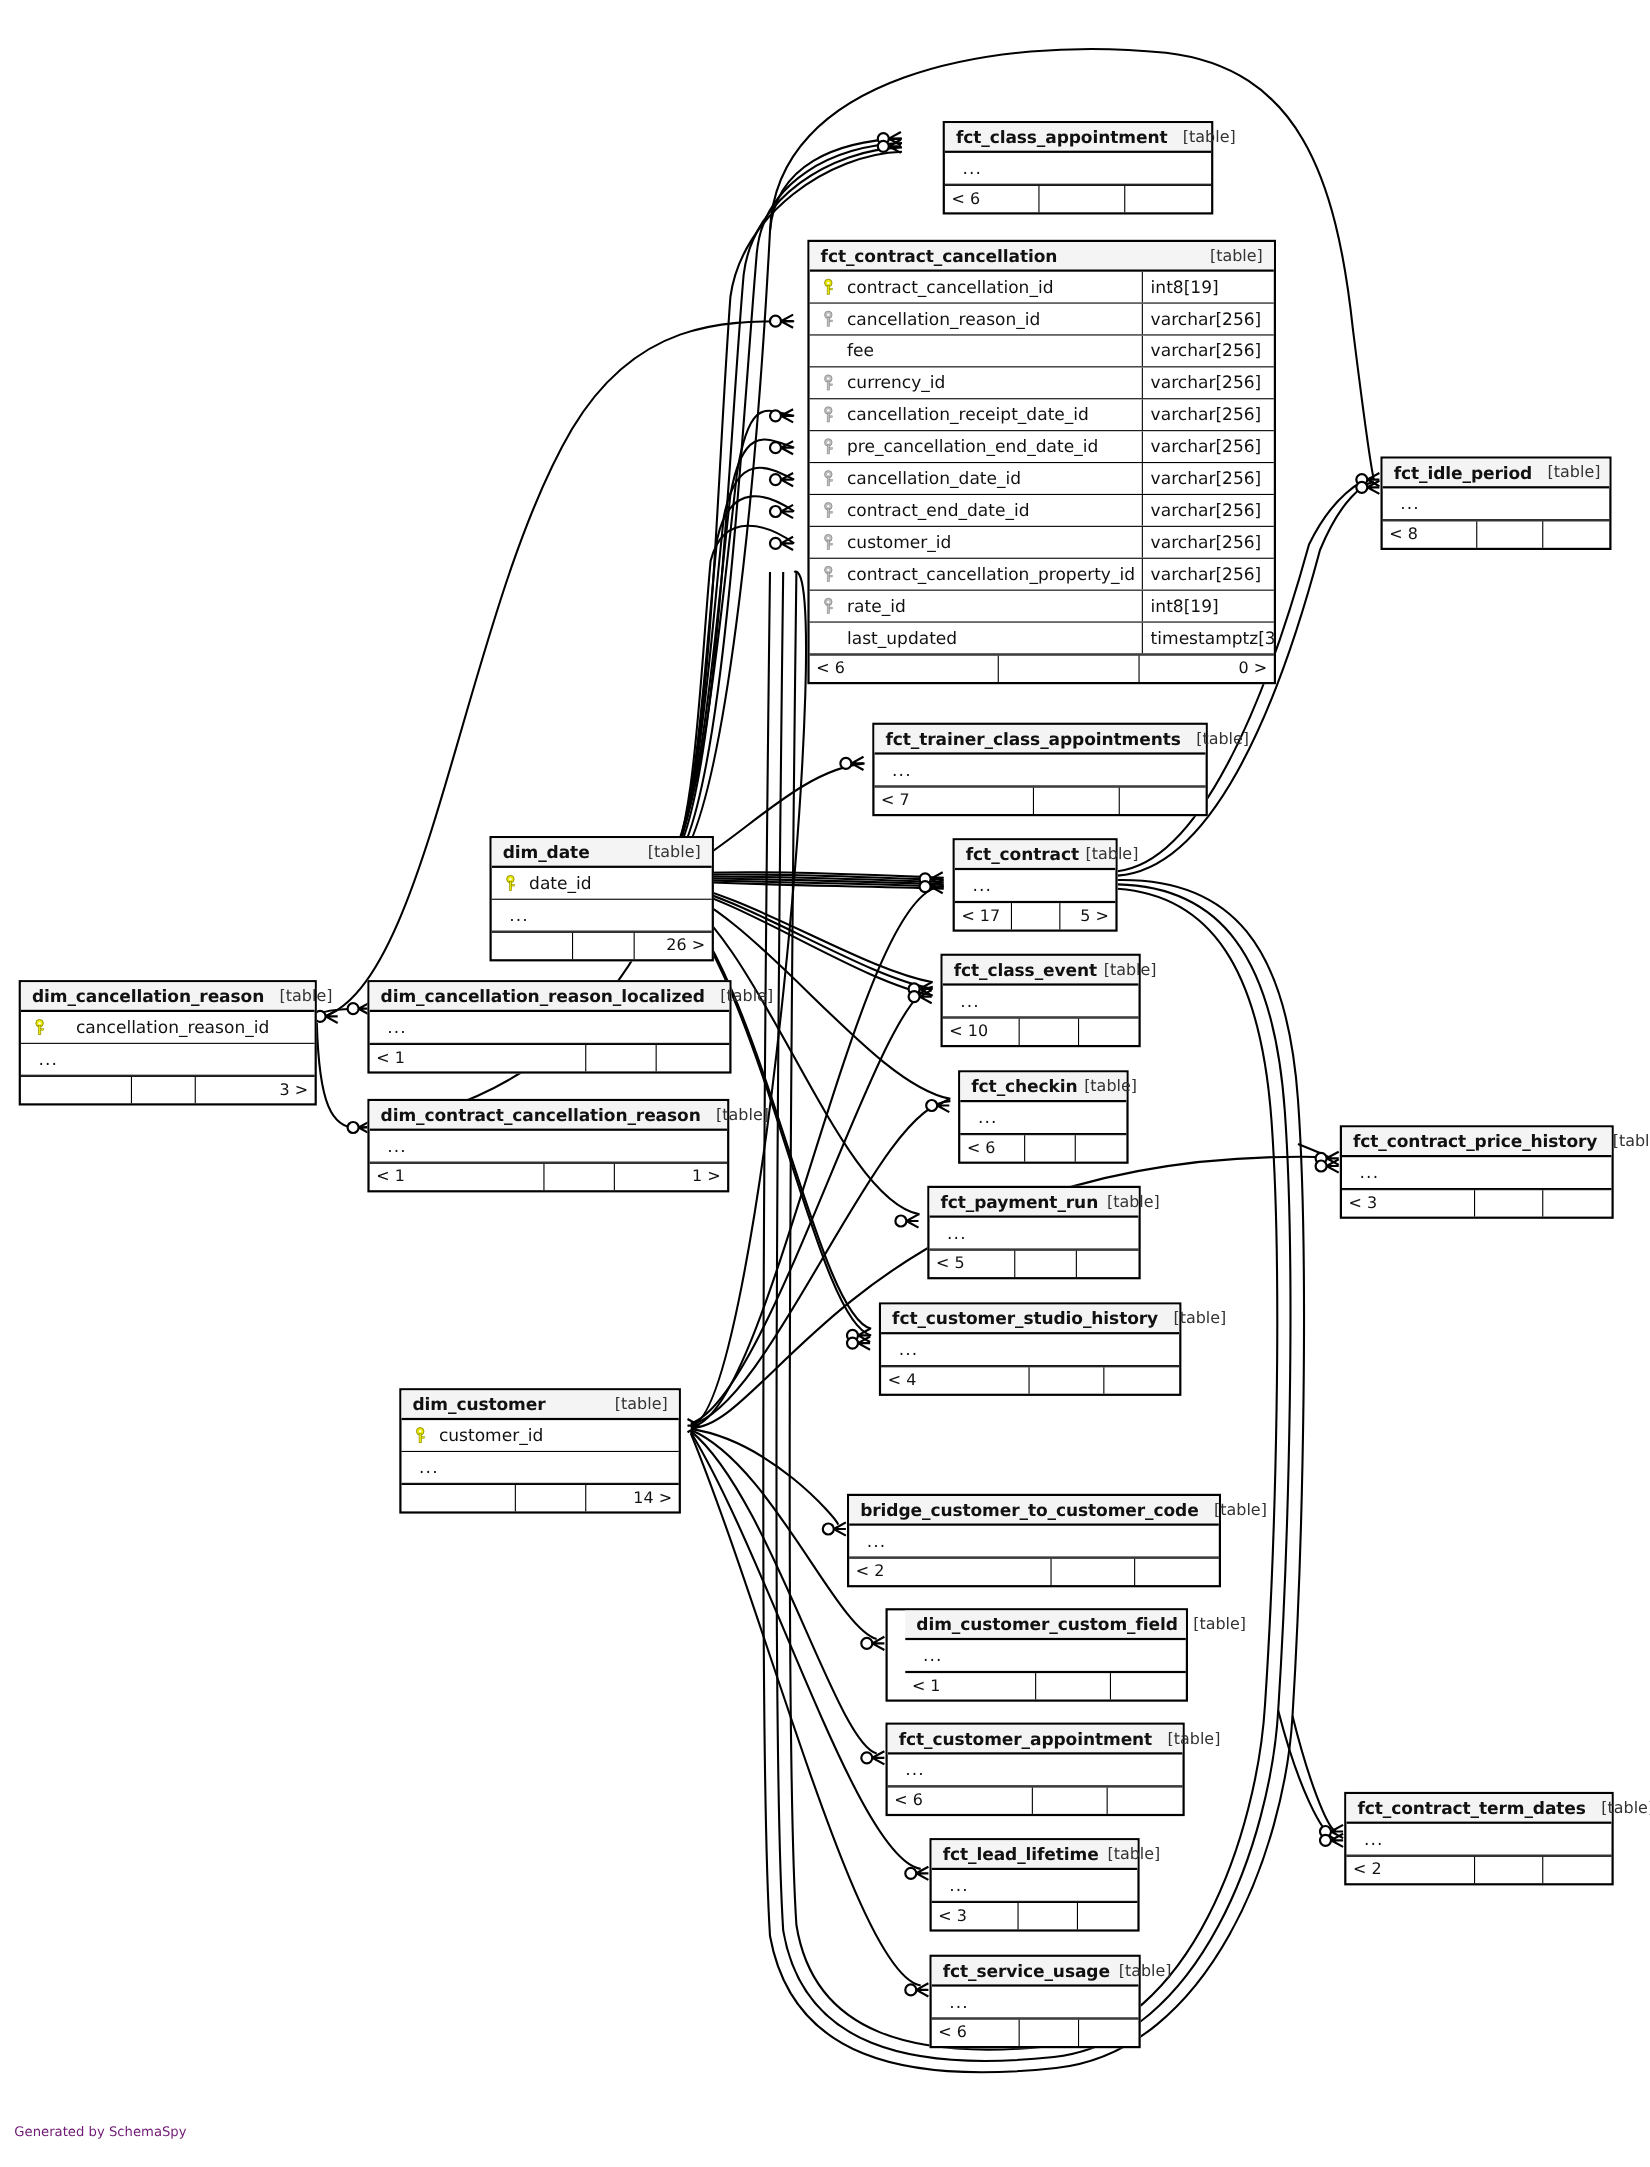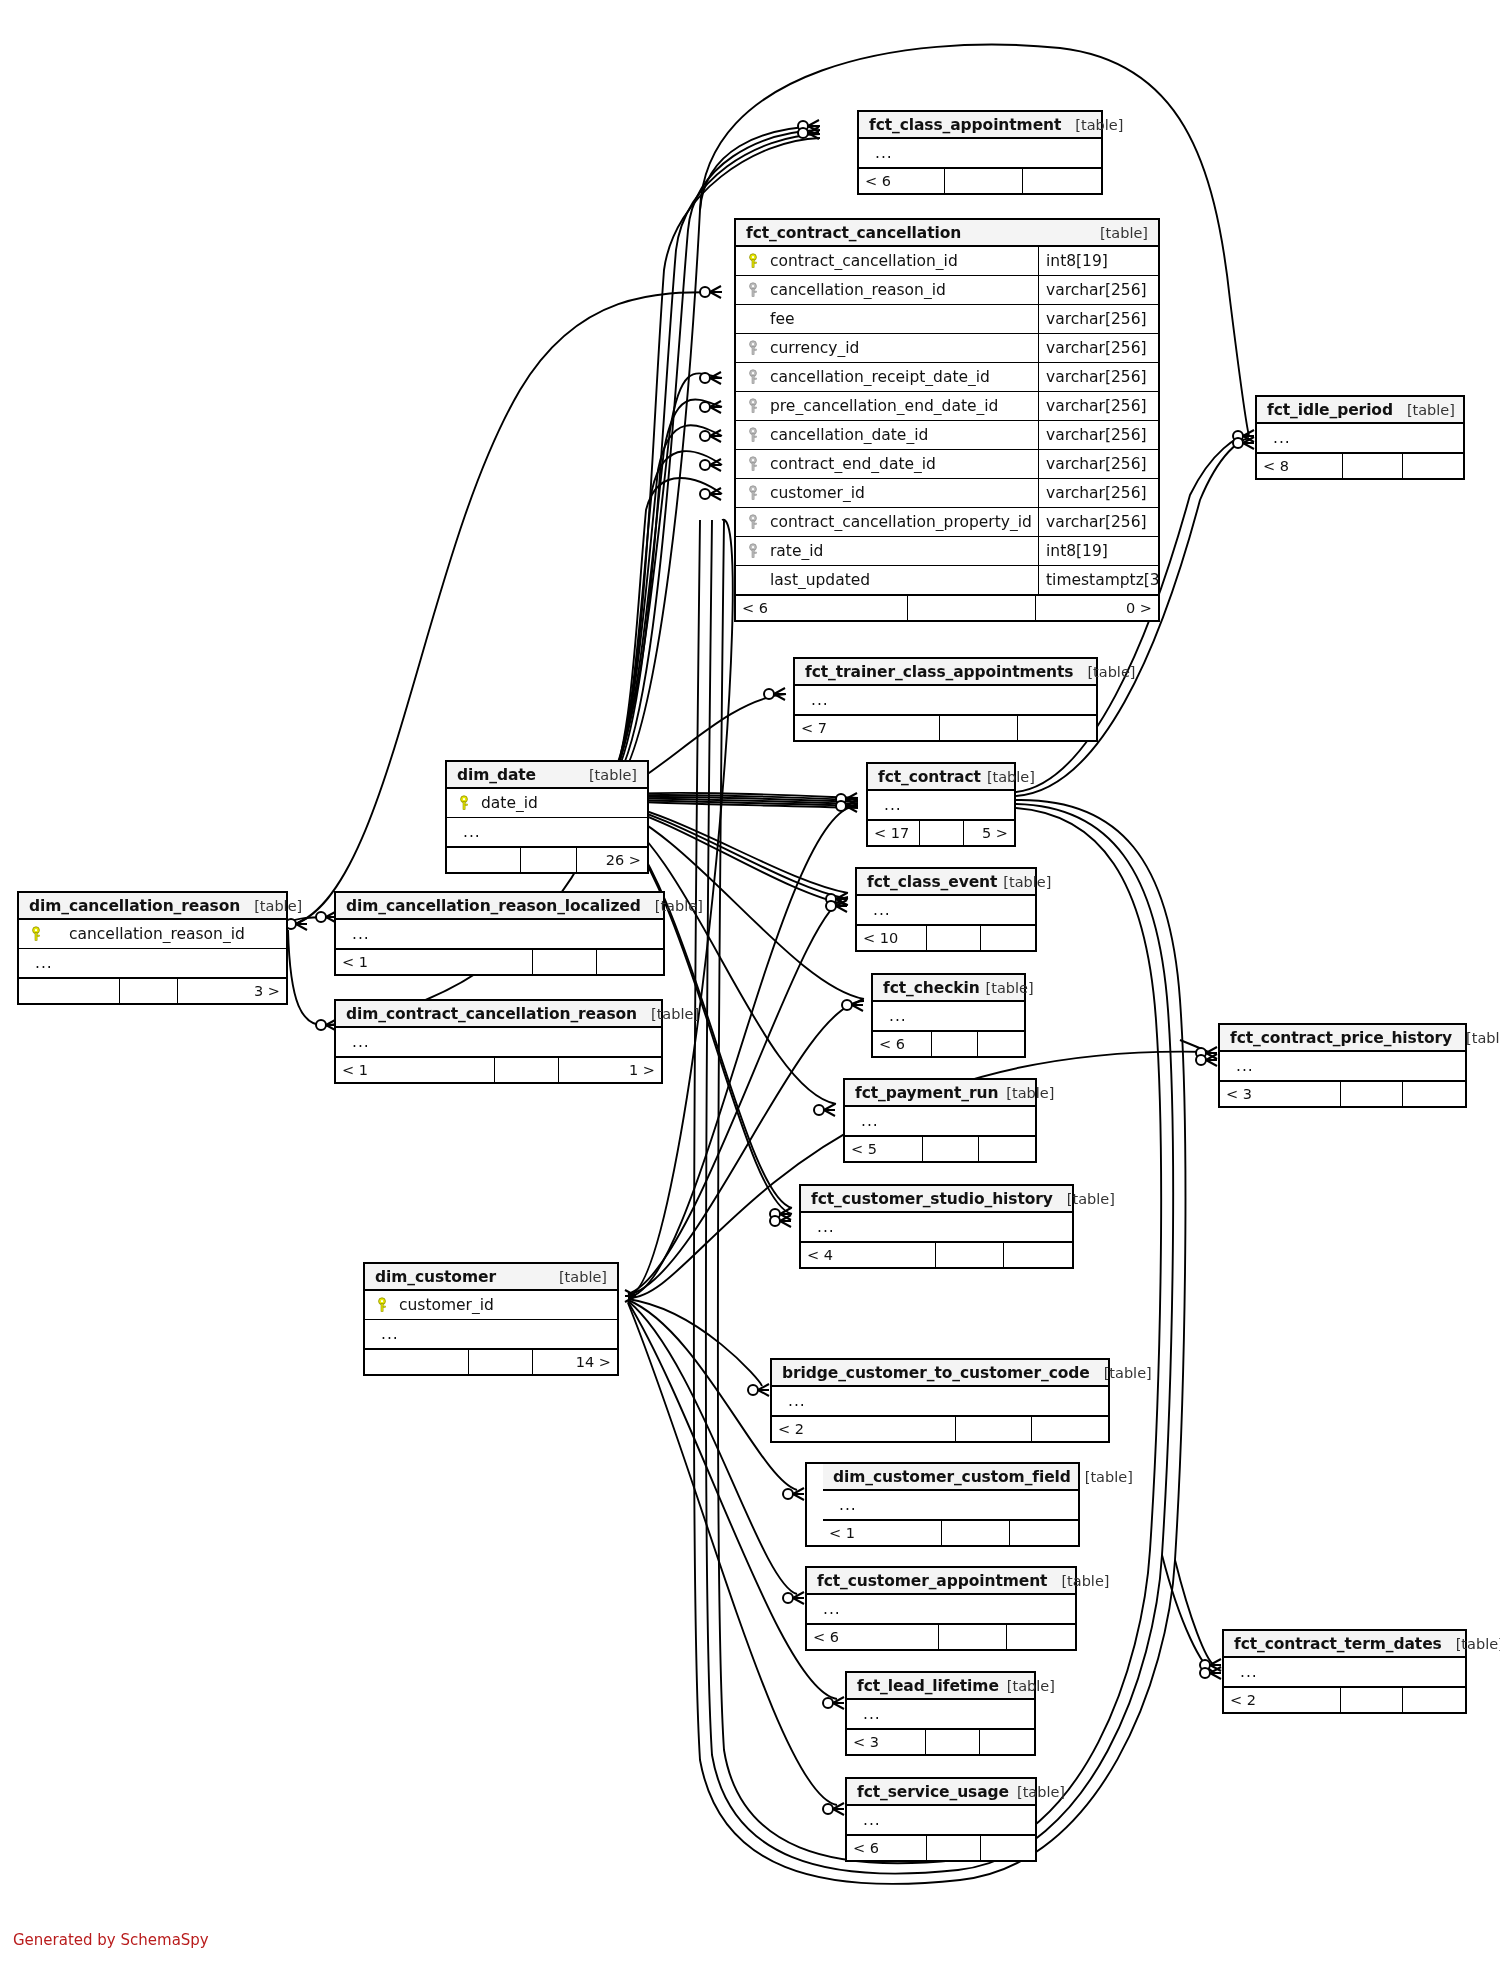--- a/index.html
+++ b/index.html
@@ -112,22 +112,22 @@
     padding: 0 6px;
     white-space: nowrap;
   }
   .tfoot .fc:last-child { border-right: none; }
   .fc.left  { flex: 1 1 0; justify-content: flex-start; }
   .fc.mid   { flex: 0 0 78px; }
   .fc.right { flex: 0 0 78px; justify-content: flex-end; }
   .keyicon { display: block; }
   .credit {
     position: absolute;
-    font-size: 15px;
-    color: #b91c1c;
+    font-size: 12px;
+    color: #701a75;
     white-space: nowrap;
   }
 </style>
 </head>
 <body>
 
 <div id="canvas">
 
   <svg id="edges" viewBox="0 0 1500 1970" width="1500" height="1970">
     <defs>
@@ -497,21 +497,21 @@
       <span class="coltype">timestamptz[35]</span>
     </div>
 
     <div class="tfoot">
       <div class="fc left">&lt; 6</div>
       <div class="fc" style="flex:0 0 128px;"></div>
       <div class="fc right" style="flex:0 0 122px;">0 &gt;</div>
     </div>
   </div>
 
-  <div class="tbl" style="left:1255px;top:395px;width:210px;">
+  <div class="tbl" style="left:1255px;top:415px;width:210px;">
     <div class="thdr">
       <span class="tname">fct_idle_period</span>
       <span class="ttag">[table]</span>
     </div>
     <div class="trow">
       <span class="dots">...</span>
     </div>
     <div class="tfoot">
       <div class="fc left">&lt; 8</div>
       <div class="fc mid" style="flex:0 0 60px;"></div>

